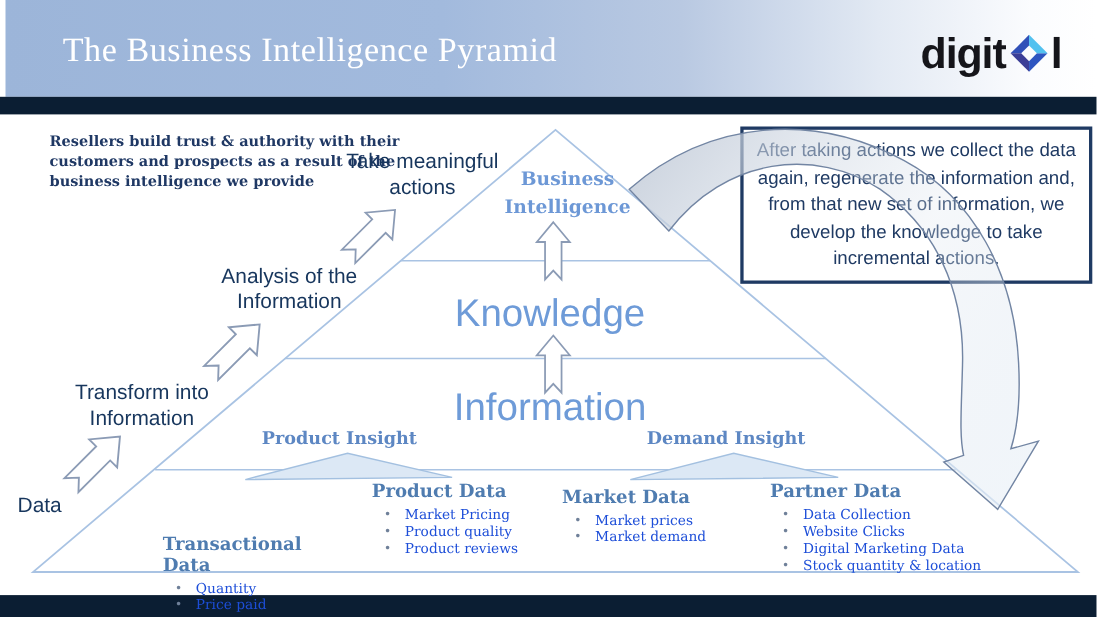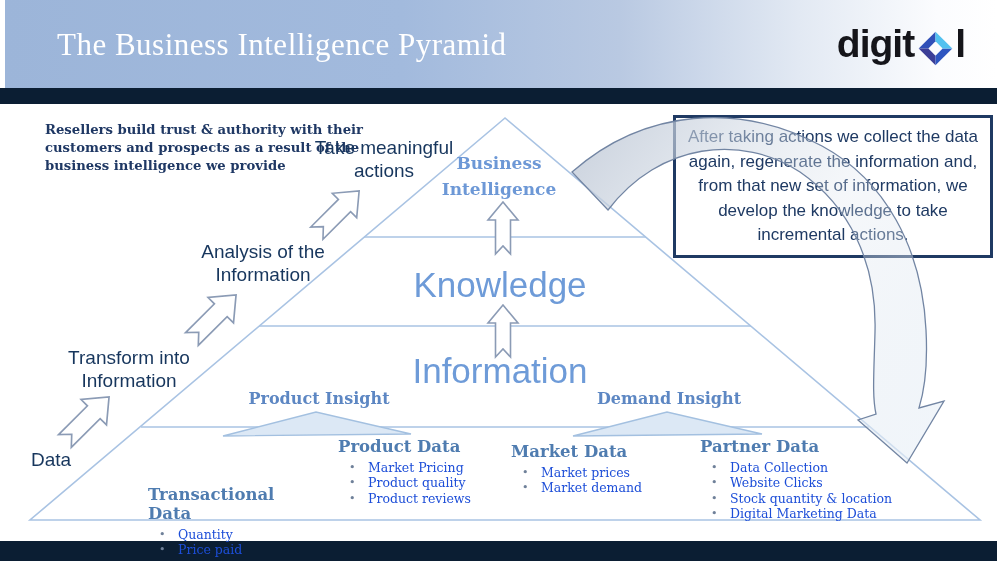--- a/index.html
+++ b/index.html
@@ -8,49 +8,49 @@
   .abs{position:absolute;}
 
   
   .header-band{left:5px;top:0;right:0;height:88px;
     background:linear-gradient(90deg,#9cb5d9 0%,#a2badd 40%,#b9c9e2 62%,#e2e9f3 80%,#fbfcfe 94%,#ffffff 100%);}
   .slide-title{left:57px;top:27px;color:#ffffff;font-family:"Liberation Serif","DejaVu Serif",serif;
     font-size:31px;letter-spacing:.5px;white-space:nowrap;text-align:right;}
   .navy-bar{left:0;right:0;height:16px;background:#0b1e33;}
   .bar-top{top:88px;}
   .bar-bottom{top:541px;height:20px;}
-  .logo{top:24px;right:32px;display:flex;align-items:flex-start;color:#15151a;
+  .logo{top:24px;right:32px;display:flex;align-items:center;color:#15151a;
     font-size:39px;font-weight:600;letter-spacing:-1px;line-height:1;}
   .logo .cube{margin:6px 1px 0 3px;}
 
   
   .intro{left:45px;top:121px;width:322px;color:#1f3864;font-family:"DejaVu Serif","Liberation Serif",serif;
     font-weight:bold;font-size:13.2px;line-height:18px;}
 
   
   .step{color:#17365d;font-size:19px;line-height:23px;text-align:center;}
   .step-take{left:298px;top:136px;width:172px;}
   .step-analysis{left:182px;top:240px;width:162px;}
   .step-transform{left:48px;top:346px;width:162px;}
-  .step-data{left:16px;top:448px;width:70px;text-align:center;}
+  .step-data{left:16px;top:448px;width:70px;text-align:left;}
 
   
-  .lvl-bi{left:428px;top:150px;width:142px;text-align:center;color:#6d98d6;
+  .lvl-bi{left:445px;top:150px;width:142px;text-align:center;color:#6d98d6;
     font-family:"DejaVu Serif","Liberation Serif",serif;font-weight:bold;font-size:17px;line-height:26px;}
   .lvl-big{color:#6e9bd8;font-size:35px;text-align:center;}
   .lvl-knowledge{left:400px;top:265px;width:200px;}
   .lvl-information{left:375px;top:351px;width:250px;}
 
   
   .callout{left:673px;top:115px;width:292px;border:3px solid #1f3a63;background:#ffffff;
     color:#1f3a63;font-size:17px;line-height:24.5px;text-align:center;padding:7px 11px;z-index:3;}
 
   
   .insight{color:#5d87c3;font-family:"DejaVu Serif","Liberation Serif",serif;font-weight:bold;
-    font-size:16px;text-align:center;width:162px;}
+    font-size:16px;text-align:left;width:162px;}
   .insight-product{left:238px;top:389px;}
   .insight-demand{left:588px;top:389px;}
 
   
   .datacol{color:#4f7cb0;}
   .datacol h3{margin:0;font-family:"DejaVu Serif","Liberation Serif",serif;font-weight:bold;
     font-size:16.5px;color:#4f7cb0;}
   .datacol ul{margin:4px 0 0 0;padding:0;list-style:none;}
   .datacol li{position:relative;padding-left:30px;font-family:"DejaVu Serif","Liberation Serif",serif;
     font-size:12.5px;line-height:15.3px;color:#1d4ed8;}
@@ -139,22 +139,22 @@
   <ul>
     <li>Market prices</li>
     <li>Market demand</li>
   </ul>
 </div>
 <div class="abs txt datacol col-4">
   <h3>Partner Data</h3>
   <ul>
     <li>Data Collection</li>
     <li>Website Clicks</li>
+    <li>Digital Marketing Data</li>
     <li>Stock quantity &amp; location</li>
-    <li>Digital Marketing Data</li>
   </ul>
 </div>
 
 <div class="abs callout">
   <span>After taking actions we collect the data again, regenerate the information and, from that new set of information, we develop the knowledge to take incremental actions.</span>
 </div>
 
 <svg class="abs swoosh" width="997" height="561" viewBox="0 0 997 561">
   <defs>
     <linearGradient id="swgrad" gradientUnits="userSpaceOnUse" x1="560" y1="150" x2="920" y2="440">

